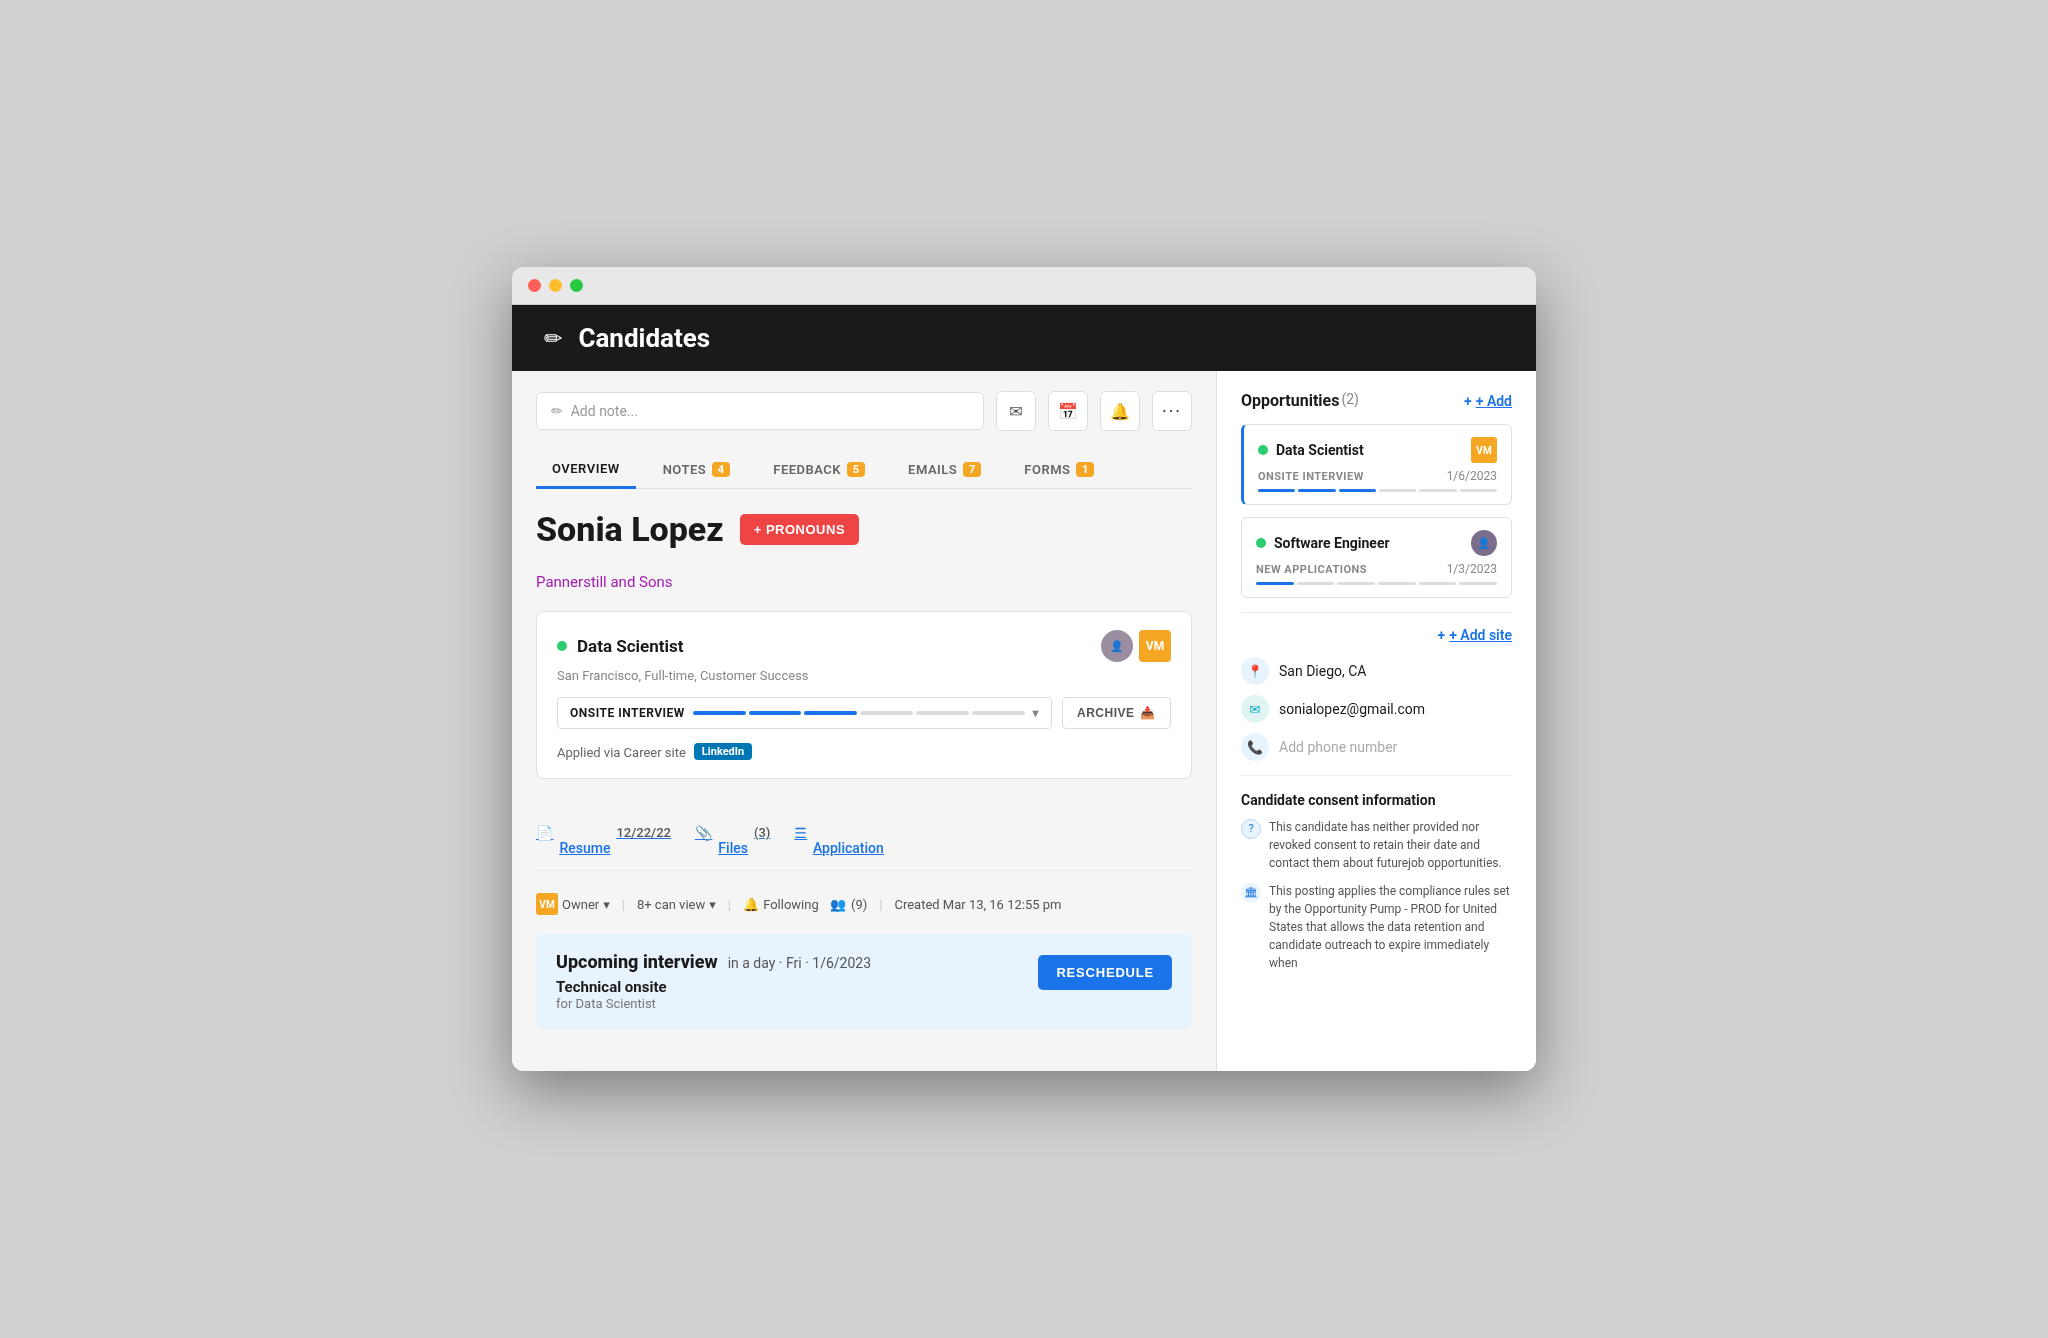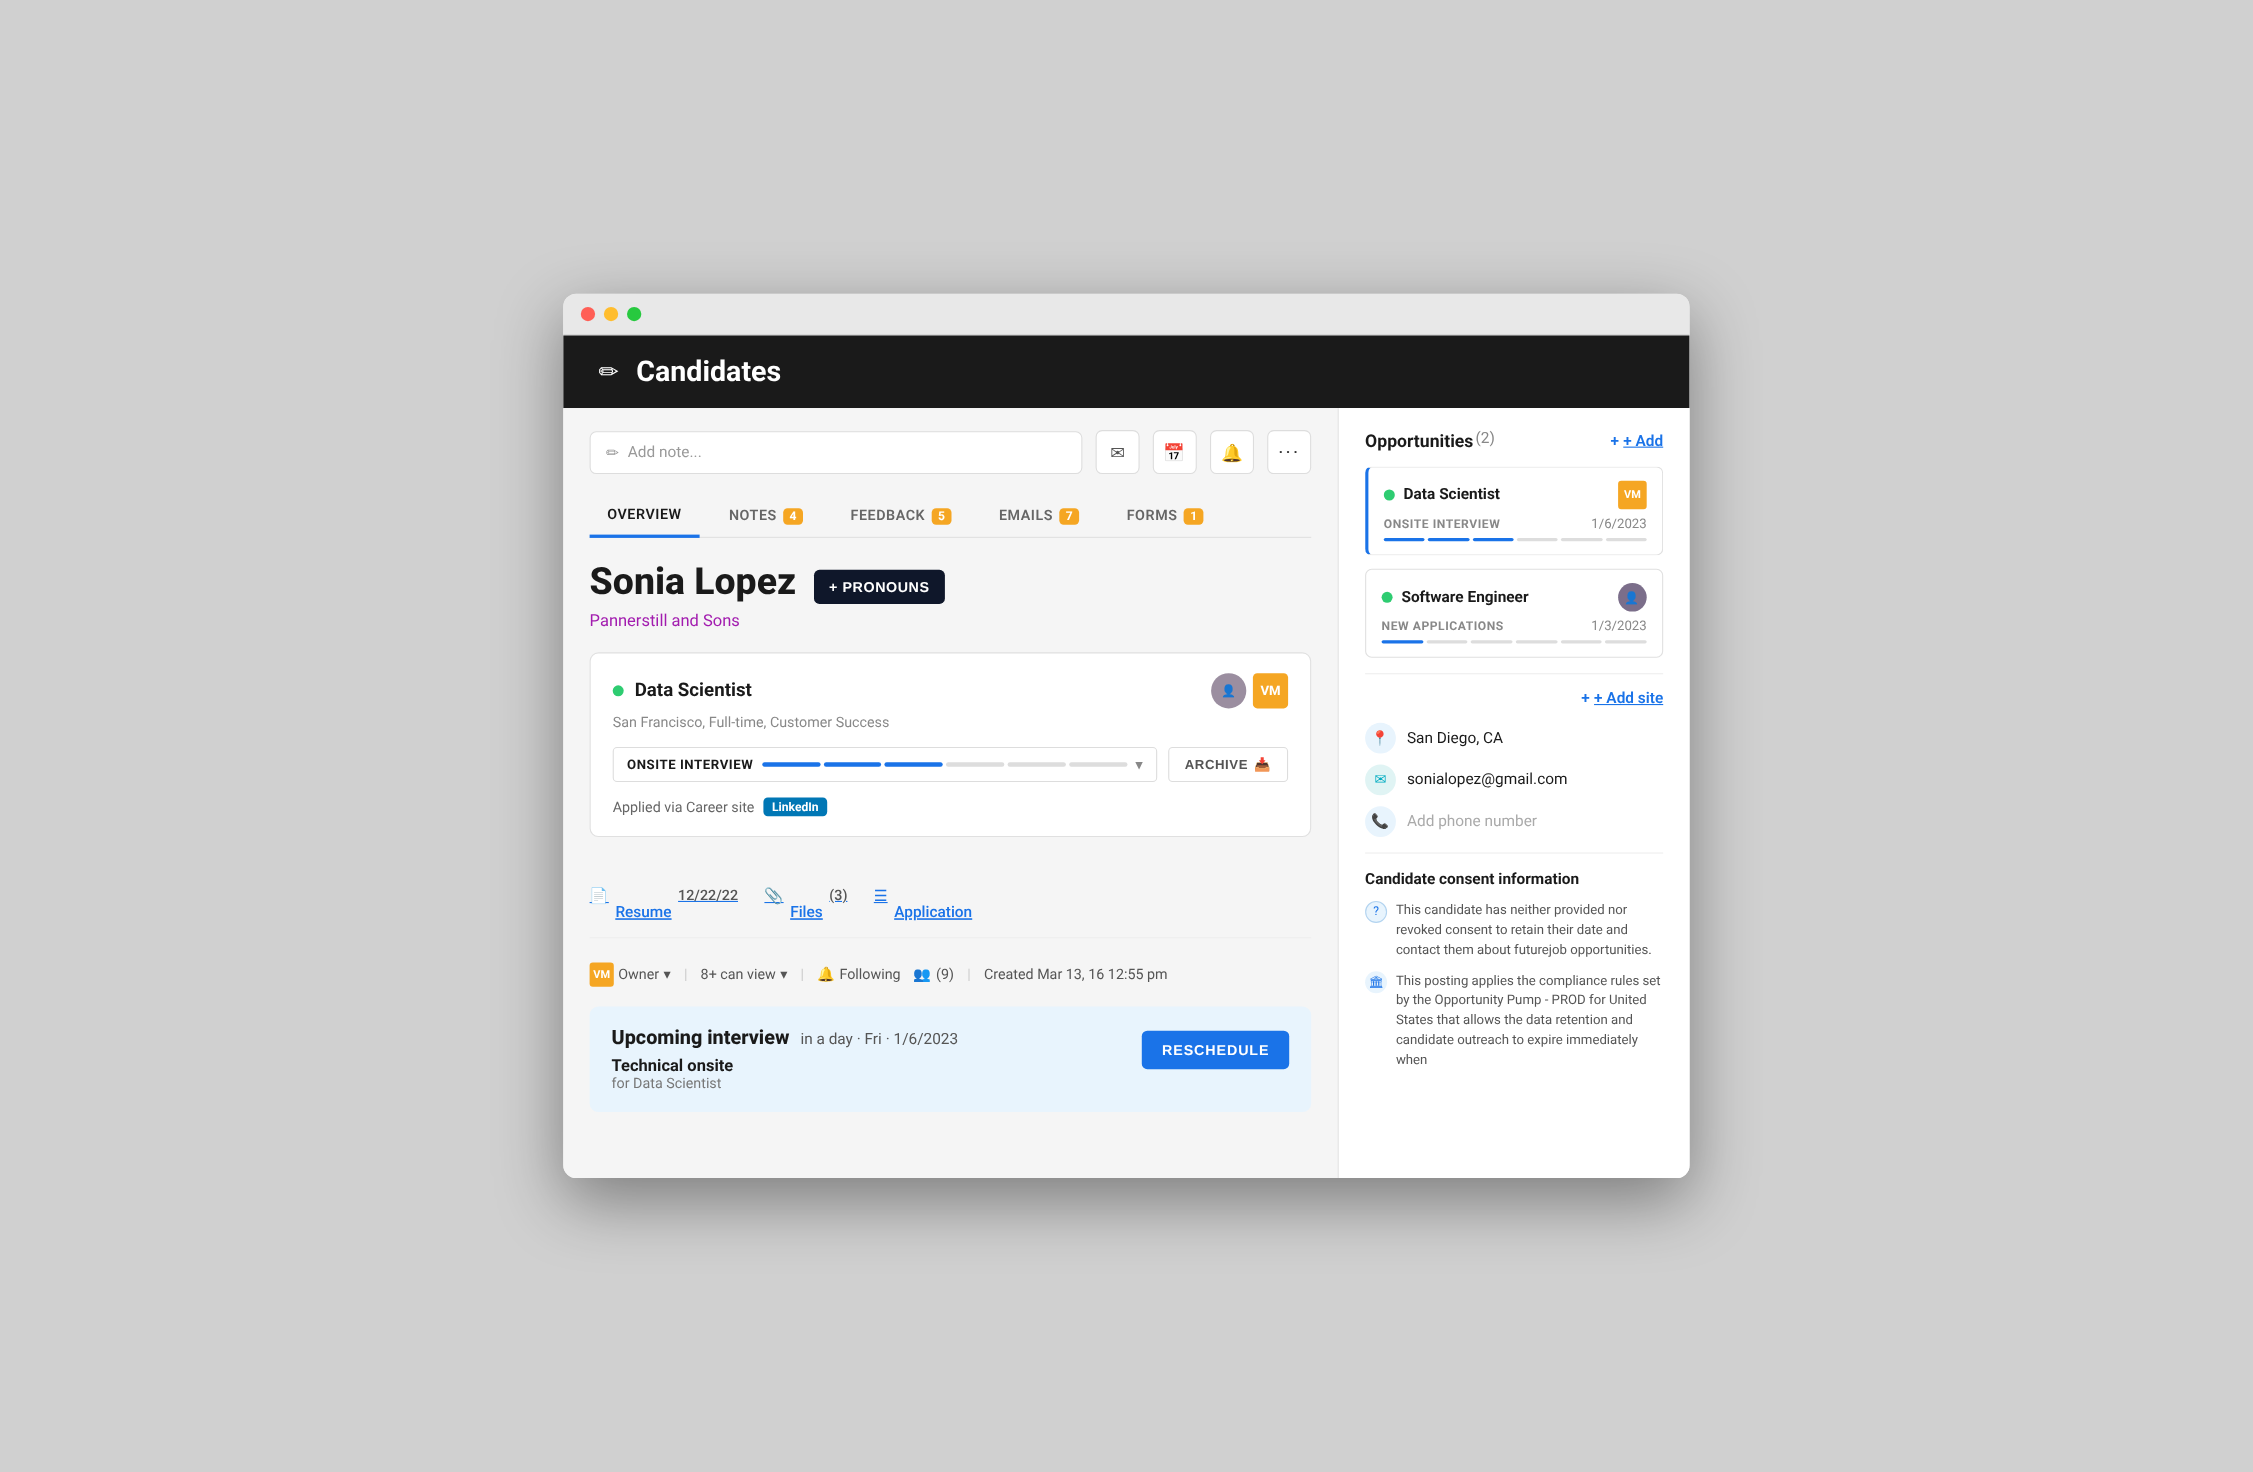--- a/index.html
+++ b/index.html
@@ -118,31 +118,31 @@
       font-size: 11px;
       font-weight: 700;
       border-radius: 4px;
       padding: 1px 5px;
       min-width: 18px;
       text-align: center;
     }
     
     .candidate-name-row {
       display: flex;
-      align-items: flex-end;
+      align-items: center;
       gap: 16px;
-      margin-bottom: 6px;
+      margin-bottom: 24px;
     }
     .candidate-name {
       font-size: 34px;
       font-weight: 800;
       color: #1a1a1a;
     }
     .pronouns-btn {
-      background: #0f172a;
+      background: #ef4444;
       color: white;
       border: none;
       border-radius: 5px;
       padding: 8px 14px;
       font-size: 13px;
       font-weight: 700;
       letter-spacing: 0.5px;
       cursor: pointer;
     }
     .company-name {

